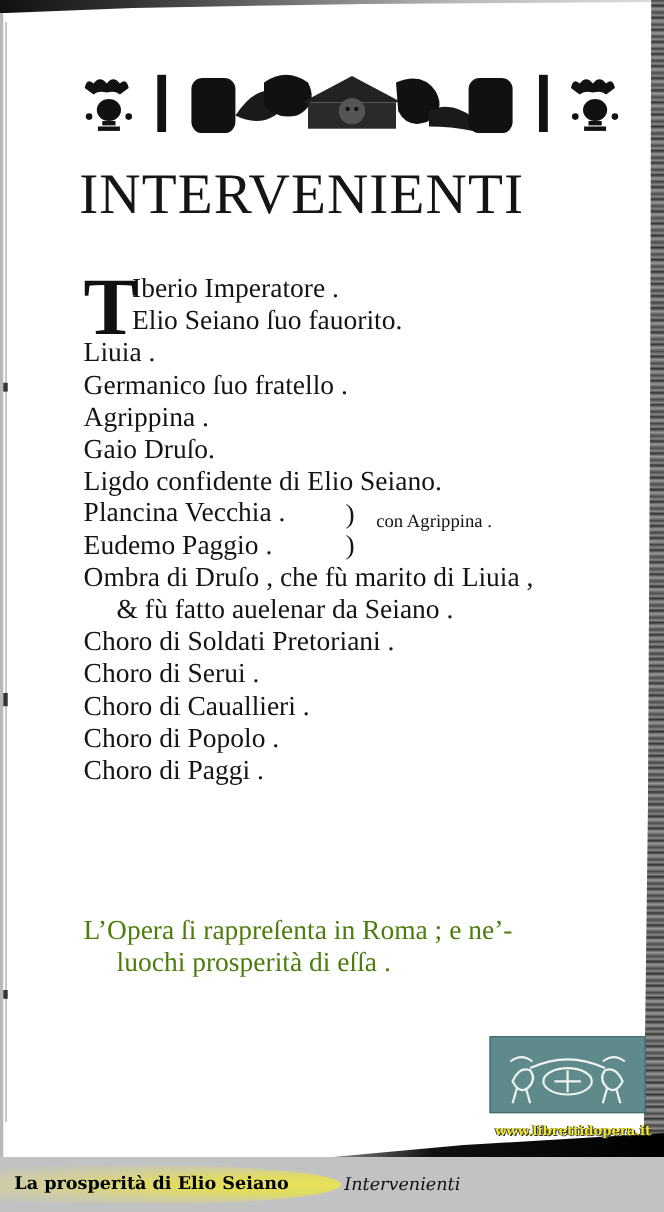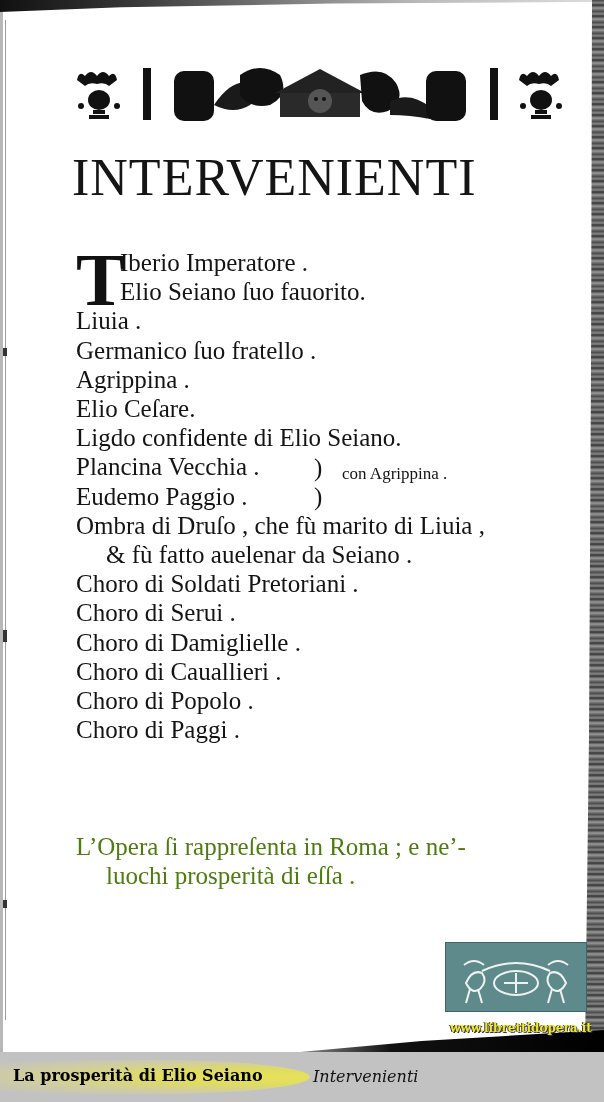--- a/index.html
+++ b/index.html
@@ -146,34 +146,33 @@
 
   <div class="title">INTERVENIENTI</div>
 
   <div class="cast">
     <span class="drop-cap">T</span>
     <div class="line indent-cap">Iberio Imperatore .</div>
     <div class="line indent-cap">Elio Seiano ſuo fauorito.</div>
     <div class="line">Liuia .</div>
     <div class="line">Germanico ſuo fratello .</div>
     <div class="line">Agrippina .</div>
-    <div class="line">Elio Ceſare.</div>
+    <div class="line">Gaio Druſo.</div>
     <div class="line">Ligdo confidente di Elio Seiano.</div>
     <div class="brace-group">
       <div class="line">Plancina Vecchia .</div>
       <div class="line">Eudemo Paggio .</div>
       <span class="paren" style="top:2px;">)</span>
       <span class="paren" style="top:31px;">)</span>
       <span class="con">con Agrippina .</span>
     </div>
     <div class="line">Ombra di Druſo , che fù marito  di Liuia ,</div>
     <div class="line indent-cont">&amp; fù fatto auelenar da Seiano .</div>
     <div class="line">Choro di Soldati Pretoriani .</div>
     <div class="line">Choro di Serui .</div>
-    <div class="line">Choro di Damiglielle .</div>
     <div class="line">Choro di Cauallieri .</div>
     <div class="line">Choro di Popolo .</div>
     <div class="line">Choro di Paggi .</div>
   </div>
 
   <div class="footer-note">
     <div class="line">L’Opera ſi rappreſenta in Roma ; e ne’-</div>
     <div class="line indent-cont">luochi prosperità di eſſa .</div>
   </div>
 

